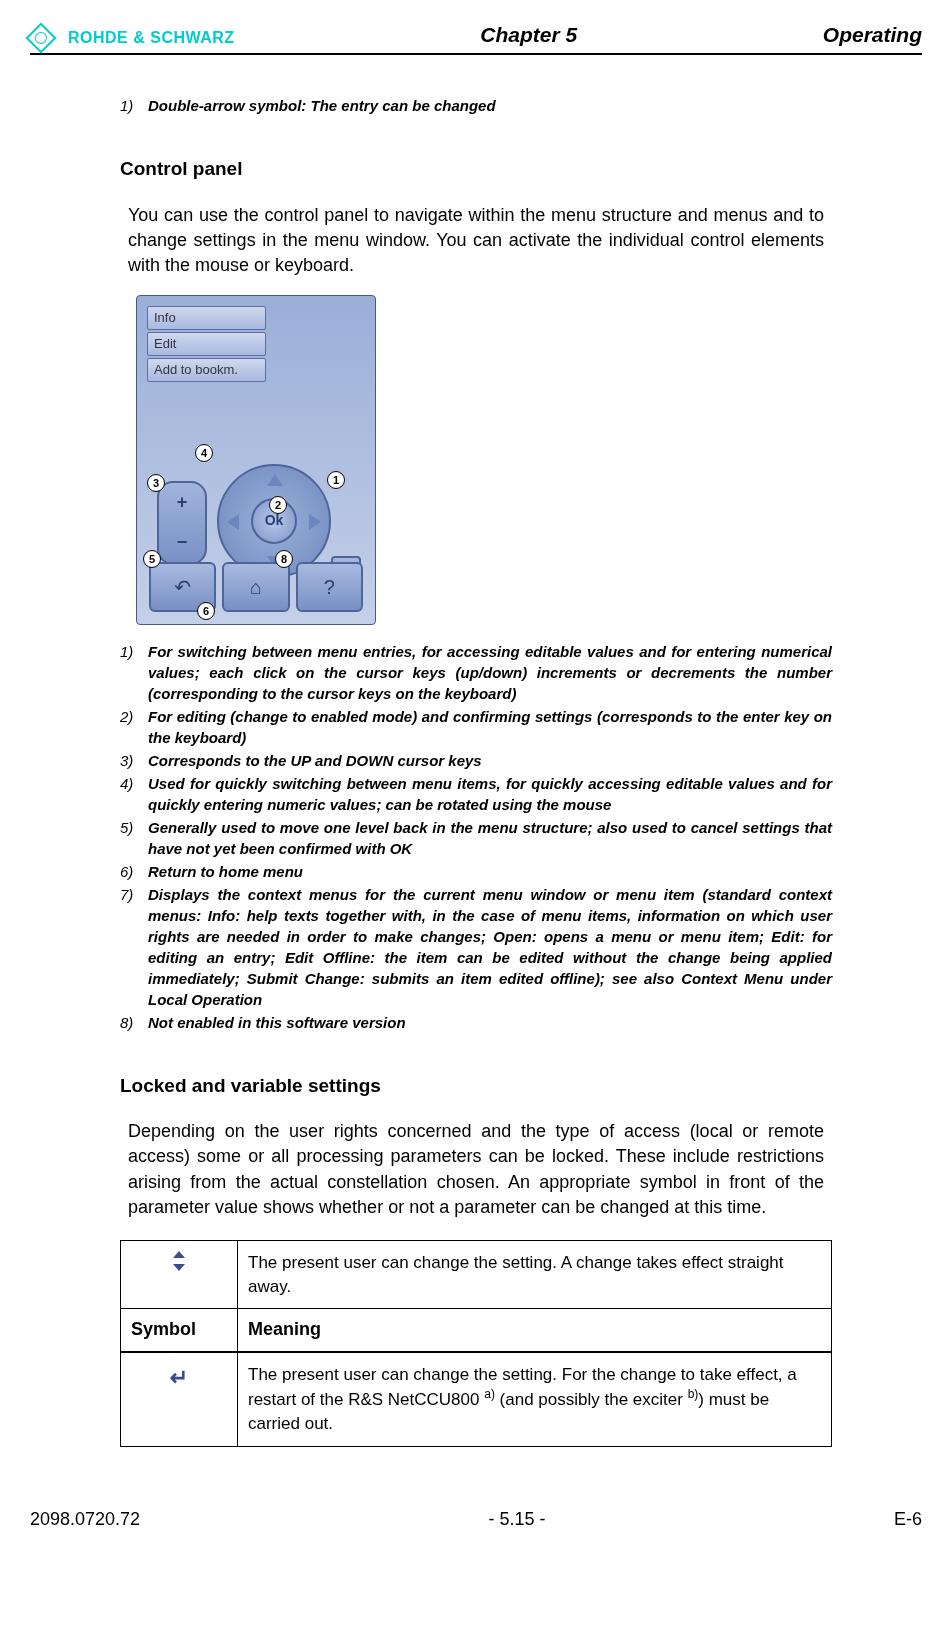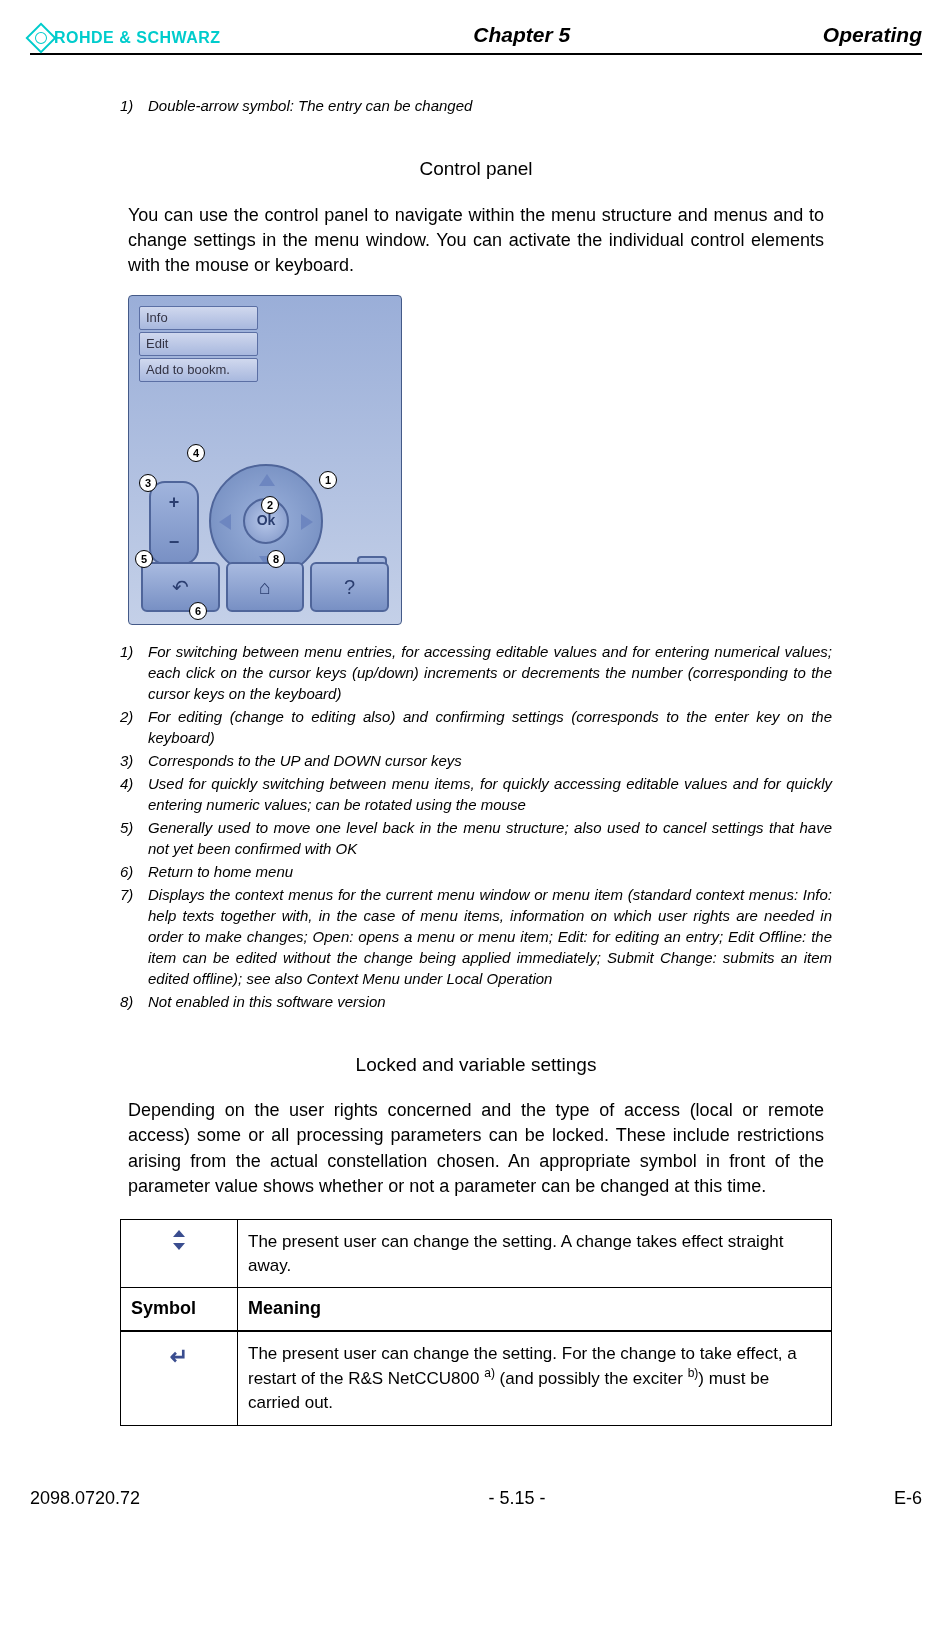--- a/index.html
+++ b/index.html
@@ -19,21 +19,21 @@
     padding-bottom: 4px;
     margin-bottom: 40px;
   }
   .logo {
     color: #00cccc;
     font-weight: bold;
     font-size: 16px;
     letter-spacing: 0.5px;
     display: flex;
     align-items: center;
-    gap: 2px;
+    gap: 16px;
   }
   .logo-icon {
     display: inline-block;
     width: 18px;
     height: 18px;
     border: 2px solid #00cccc;
     transform: rotate(45deg);
     position: relative;
   }
   .logo-icon::after {
@@ -66,39 +66,39 @@
     display: flex;
     gap: 10px;
     margin-bottom: 2px;
     text-align: justify;
   }
   .footnote-num {
     min-width: 18px;
   }
   .footnote-text {
     flex: 1;
+    font-weight: bold;
   }
   h3 {
     font-size: 19px;
-    font-weight: normal;
+    font-weight: bold;
     margin-top: 30px;
     margin-bottom: 20px;
-    text-align: center;
   }
   p {
     text-align: justify;
     margin: 16px 8px;
   }
   .control-panel-img {
-    width: 274px;
+    width: 240px;
     height: 330px;
     background: linear-gradient(to bottom, #9aaed8 0%, #c4d0e8 100%);
     border: 1px solid #445a88;
     border-radius: 4px;
-    margin: 16px 8px;
+    margin: 16px 16px;
     padding: 10px;
     box-sizing: border-box;
     position: relative;
   }
   .menu-item {
     background: linear-gradient(to bottom, #d0d8ee, #a8b8de);
     border: 1px solid #5b6fa4;
     border-radius: 2px;
     padding: 2px 6px;
     margin-bottom: 2px;
@@ -325,21 +325,21 @@
     <span class="badge" style="bottom:56px; left:138px;">8</span>
   </div>
 
   <div class="footnote-list">
     <div class="footnote-item">
         <span class="footnote-num">1)</span>
         <span class="footnote-text">For switching between menu entries, for accessing editable values and for entering numerical values; each click on the cursor keys (up/down) increments or decrements the number (corresponding to the cursor keys on the keyboard)</span>
       </div>
     <div class="footnote-item">
         <span class="footnote-num">2)</span>
-        <span class="footnote-text">For editing (change to editing also) and confirming settings (corresponds to the enter key on the keyboard)</span>
+        <span class="footnote-text">For editing (change to enabled mode) and confirming settings (corresponds to the enter key on the keyboard)</span>
       </div>
     <div class="footnote-item">
         <span class="footnote-num">3)</span>
         <span class="footnote-text">Corresponds to the UP and DOWN cursor keys</span>
       </div>
     <div class="footnote-item">
         <span class="footnote-num">4)</span>
         <span class="footnote-text">Used for quickly switching between menu items, for quickly accessing editable values and for quickly entering numeric values; can be rotated using the mouse</span>
       </div>
     <div class="footnote-item">

